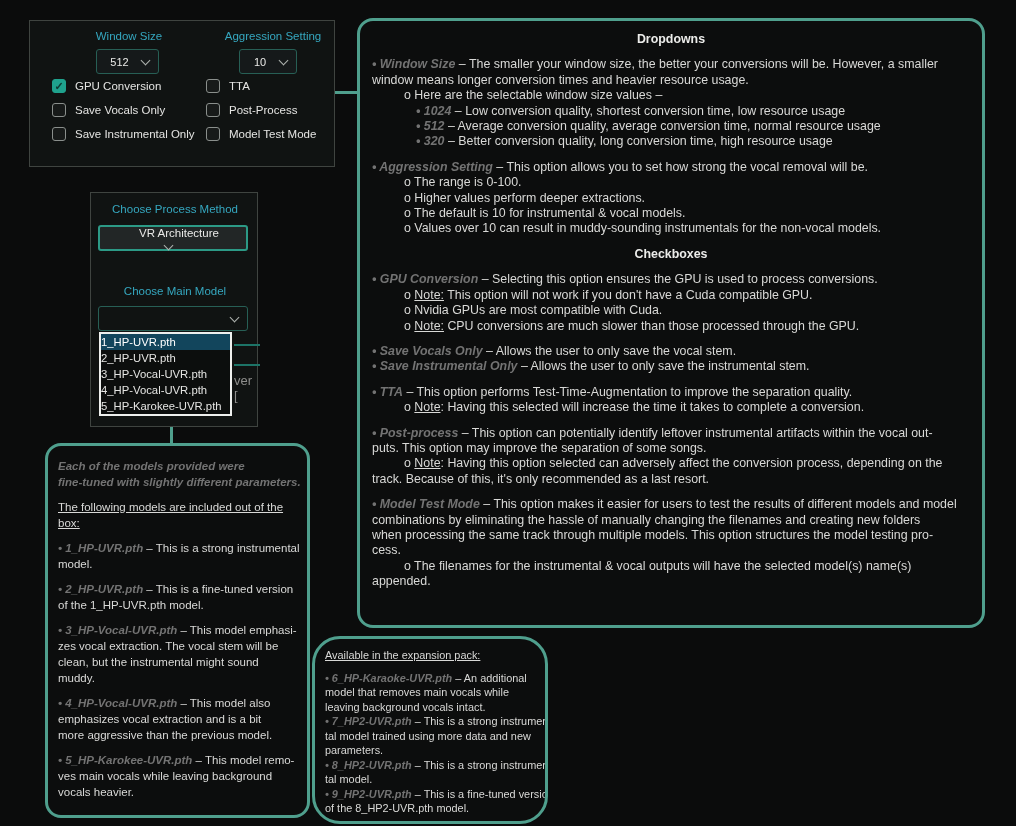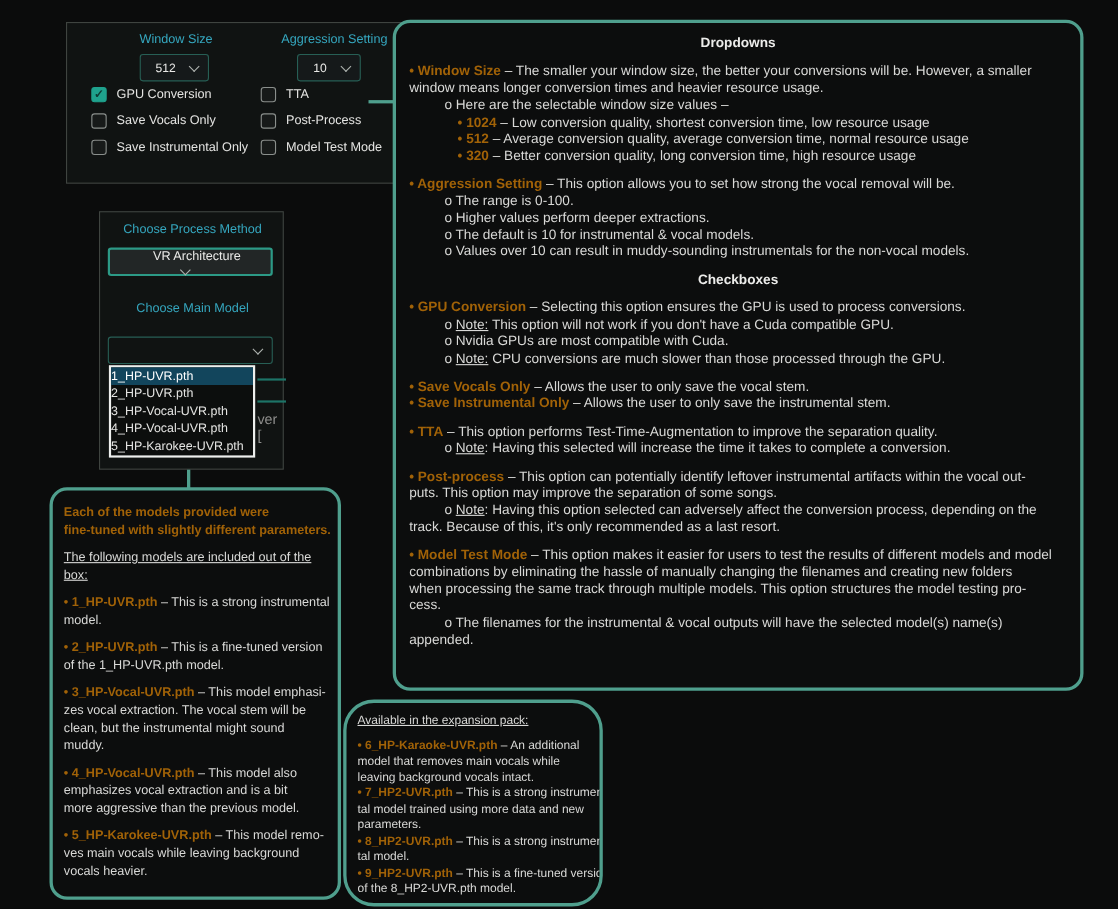--- a/index.html
+++ b/index.html
@@ -1,20 +1,20 @@
 <!DOCTYPE html>
 <html><head>
 <meta charset="utf-8">
 <style>
   html,body{margin:0;padding:0;background:#0b0c0c;}
   #stage{position:relative;width:1016px;height:826px;background:#0b0c0c;overflow:hidden;
          font-family:"Liberation Sans",sans-serif;}
   
   .shot{position:absolute;background:#101312;border:1px solid #3f4440;box-sizing:border-box;}
-  #settings-panel{left:29px;top:20px;width:306px;height:147px;margin-left:31px;}
+  #settings-panel{left:29px;top:20px;width:306px;height:147px;}
   #process-panel{left:90px;top:192px;width:168px;height:235px;}
   .cyan{position:absolute;color:#35a7bf;font-size:11.5px;text-align:center;}
   .dd{position:absolute;display:flex;align-items:center;box-sizing:border-box;
       background:#15191a;border:1px solid #275f55;border-radius:3px;color:#e9e9e7;font-size:11px;}
   .dd .val{flex:1;text-align:center;}
   .chev{width:6px;height:6px;border-right:1.6px solid #aeb3af;border-bottom:1.6px solid #aeb3af;
         transform:rotate(45deg);margin:-3px 9px 0 0;flex:none;}
   .cbcol{position:absolute;display:flex;flex-direction:column;gap:9px;}
   .cbrow{display:flex;align-items:center;gap:9px;height:15px;}
   .cb{width:14px;height:14px;box-sizing:border-box;border:1px solid #8a8f8c;border-radius:3px;
@@ -44,21 +44,21 @@
             font-size:11.5px;line-height:16px;}
   #exp-box{left:312px;top:636px;width:236px;height:188px;padding:9px 10px;
            font-size:10.9px;line-height:14.5px;border-radius:28px;}
   .ln{white-space:nowrap;}
   .hdr{text-align:center;font-weight:bold;color:#ececea;white-space:normal;}
   .ind1{padding-left:32px;}
   .ind2{padding-left:44px;}
   #right-panel .gap{height:10px;}
   #left-box .gap{height:9px;}
   #exp-box .gap{height:8px;}
-  .b{font-weight:bold;color:#a16207;}
+  .b{font-weight:bold;color:#737373;font-style:italic;}
   .u{text-decoration:underline;}
   .n{}
 </style>
 </head>
 <body>
 
 <div id="stage" style="--accent: #4f9f8d; --check: #1fa28d; --sel: #12455c;">
 
   <div id="settings-panel" class="shot">
     <div class="cyan" style="left:36px;top:9px;width:126px;">Window Size</div>
@@ -100,21 +100,21 @@
         </div>
       </div>
   </div>
 
   <div id="process-panel" class="shot">
     <div class="cyan" style="left:0;top:10px;width:168px;">Choose Process Method</div>
     <div id="dd-process" class="dd">
       <span class="val">VR Architecture</span>
       <span class="chev"></span>
     </div>
-    <div class="cyan" style="left:0;top:82px;width:168px;">Choose Main Model</div>
+    <div class="cyan" style="left:0;top:92px;width:168px;">Choose Main Model</div>
     <div id="dd-model" class="dd">
       <span class="val"></span>
       <span class="chev"></span>
     </div>
     <div class="frag-line" style="top:151px;"></div>
     <div class="frag-line" style="top:171px;"></div>
     <div id="frag-text">ver [</div>
     <div id="model-list">
         <div class="mrow sel">1_HP-UVR.pth</div>
         <div class="mrow">2_HP-UVR.pth</div>

